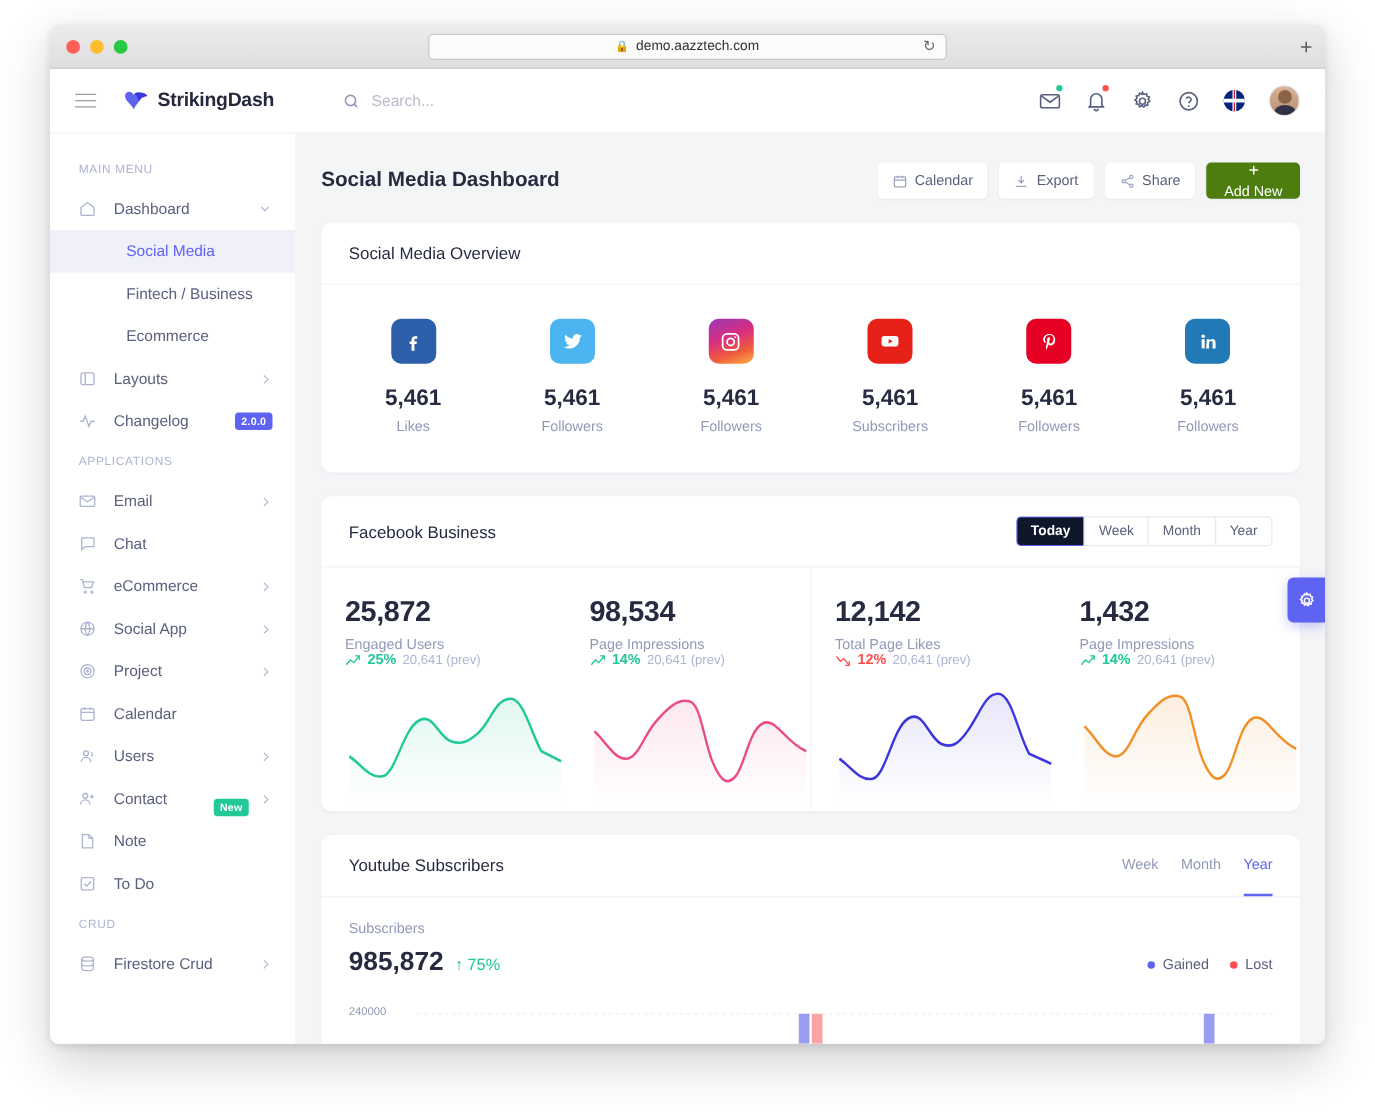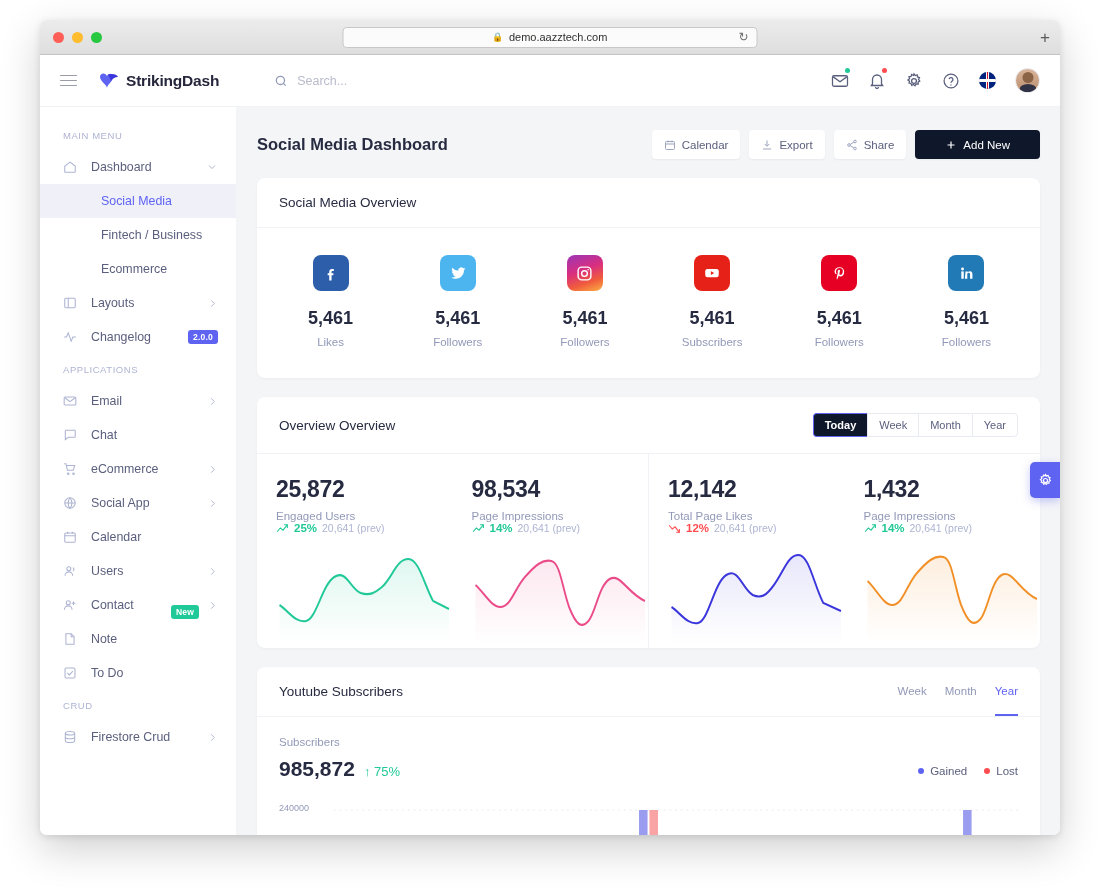--- a/index.html
+++ b/index.html
@@ -177,22 +177,23 @@
     display: flex; align-items: center; gap: 6px;
     height: 29px; padding: 0 12px;
     background: #fff; border-radius: 4px;
     font-size: 11.5px; color: #5a5f7d;
     cursor: pointer; border: none;
     font-family: "Liberation Sans", sans-serif;
     box-shadow: 0 1px 2px rgba(20,20,50,0.05);
   }
   .btn .bi { color: #9da4be; display: flex; }
   .btn.primary {
-    background: #0f172a; color: #fff; padding: 0 30px;
+    background: #4d7c0f; color: #fff; padding: 0 14px;
     font-weight: 500;
+    flex-direction: column;
   }
   .btn.primary .bi { color: #fff; }
 
   .card {
     background: #fff; border-radius: 8px;
     margin-bottom: 19px;
     box-shadow: 0 1px 3px rgba(20,20,50,0.04);
   }
   .card-head {
     display: flex; align-items: center;
@@ -459,20 +460,35 @@
               </svg>
           </span>
           <span class="lbl">Social App</span>
           <span class="chev">
             <svg width="11" height="11" viewBox="0 0 24 24" fill="none" stroke="currentColor" stroke-width="2">
                 <path d="M9 5 L16 12 L9 19"></path>
               </svg>
           </span>
         </div>
 
+        <div class="nav-item">
+          <span class="ic">
+            <svg width="14" height="14" viewBox="0 0 24 24" fill="none" stroke="currentColor" stroke-width="1.8">
+                <circle cx="12" cy="12" r="9"></circle>
+                <circle cx="12" cy="12" r="4.5"></circle>
+                <circle cx="12" cy="12" r="1" fill="currentColor"></circle>
+              </svg>
+          </span>
+          <span class="lbl">Project</span>
+          <span class="chev">
+            <svg width="11" height="11" viewBox="0 0 24 24" fill="none" stroke="currentColor" stroke-width="2">
+                <path d="M9 5 L16 12 L9 19"></path>
+              </svg>
+          </span>
+        </div>
 
         <div class="nav-item">
           <span class="ic">
             <svg width="14" height="14" viewBox="0 0 24 24" fill="none" stroke="currentColor" stroke-width="1.8">
                 <rect x="3" y="5" width="18" height="16" rx="2"></rect>
                 <path d="M3 10 h18 M8 3 v4 M16 3 v4"></path>
               </svg>
           </span>
           <span class="lbl">Calendar</span>
         </div>
@@ -661,21 +677,21 @@
                   </svg>
               </div>
               <div class="s-val">5,461</div>
               <div class="s-lbl">Followers</div>
             </div>
           </div>
         </div>
 
         <div class="card">
           <div class="card-head">
-            <div class="card-title">Overview Overview</div>
+            <div class="card-title">Facebook Business</div>
             <div class="pills">
               <div class="pill active">Today</div>
               <div class="pill">Week</div>
               <div class="pill">Month</div>
               <div class="pill">Year</div>
             </div>
           </div>
           <div class="fb-grid">
 
             <div class="fb-half">

